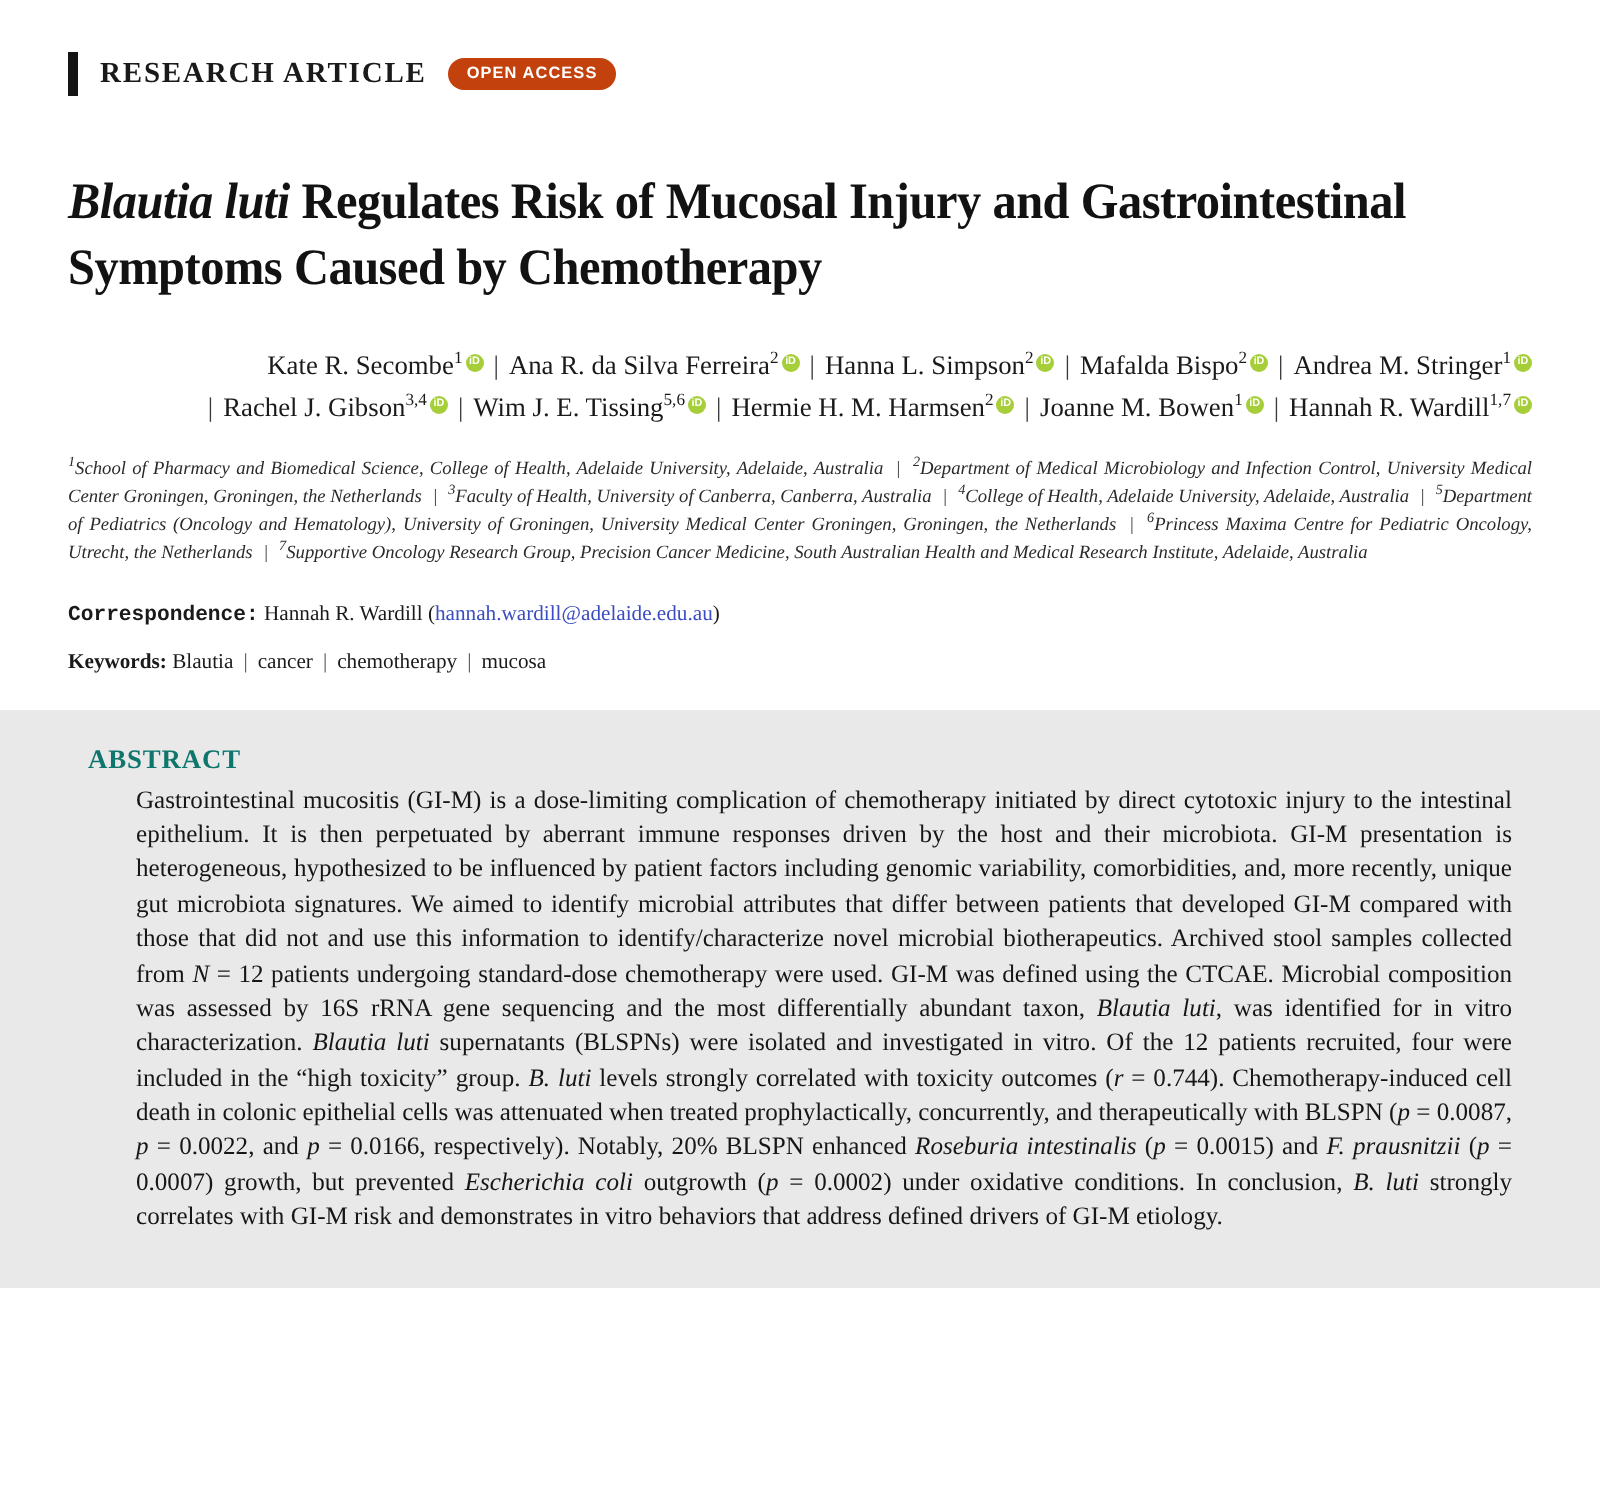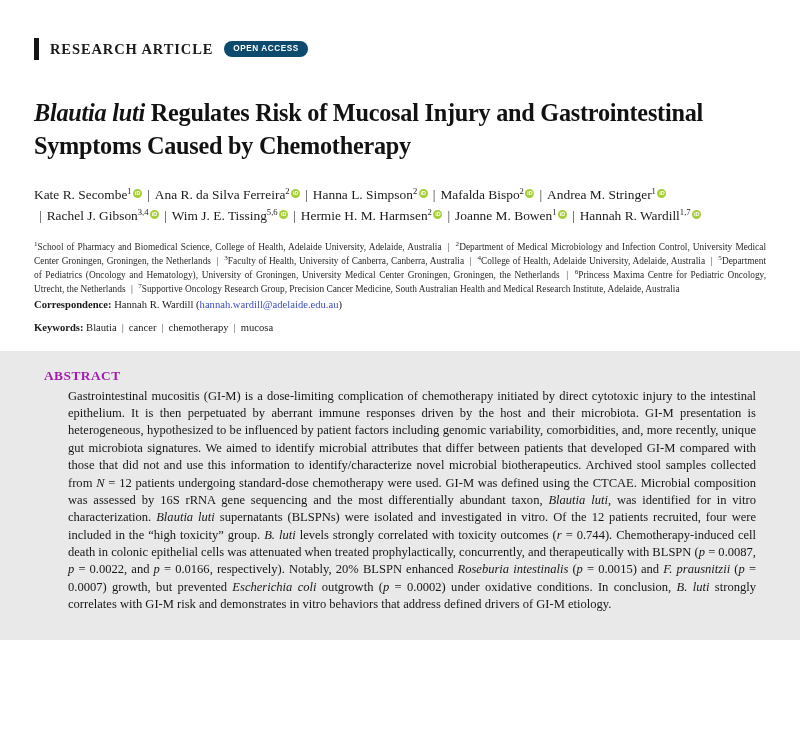--- a/index.html
+++ b/index.html
@@ -20,38 +20,38 @@
     box-sizing: border-box;
     padding: 20px 34px 0 34px;
     position: relative;
   }
 
   
   .banner {
     display: flex;
     align-items: center;
     gap: 11px;
-    margin-top: 18px;
+    margin-top: 6px;
     margin-bottom: 36px;
   }
   .banner-rule {
     width: 5px;
     height: 22px;
     background: #141414;
     flex: 0 0 auto;
   }
   .banner-label {
     font-family: "Liberation Serif", "DejaVu Serif", serif;
     font-weight: bold;
     font-size: 14.5px;
     letter-spacing: 0.9px;
     color: #1a1a1a;
   }
   .oa-badge {
-    background: #0c4a6e;
+    background: #c2410c;
     color: #ffffff;
     font-family: "Liberation Sans", "DejaVu Sans", sans-serif;
     font-weight: bold;
     font-size: 8.2px;
     letter-spacing: 0.55px;
     padding: 3px 9px 3px 9px;
     border-radius: 9px;
     line-height: 1.25;
   }
 
@@ -70,20 +70,21 @@
   }
   .title .it { font-style: italic; }
 
   
   .authors {
     font-size: 13.4px;
     line-height: 1.58;
     color: #1a1a1a;
     margin-bottom: 13px;
     max-width: 745px;
+    text-align: right;
   }
   .author { white-space: nowrap; }
   .aff-sup {
     font-size: 8.6px;
     vertical-align: super;
     line-height: 0;
   }
   .orcid {
     display: inline-block;
     width: 9px;
@@ -110,37 +111,39 @@
     color: #3a3a3a;
     padding: 0 5px;
   }
 
   
   .affiliations {
     font-size: 9.35px;
     line-height: 1.53;
     color: #2a2a2a;
     text-align: justify;
+    margin-bottom: 15px;
     max-width: 752px;
+    font-style: italic;
   }
   .affiliations sup {
     font-size: 7.1px;
     vertical-align: super;
     line-height: 0;
   }
   .affiliations .sep { padding: 0 3px; }
 
   
   .meta-line {
     font-size: 10.6px;
     line-height: 1.5;
     color: #1a1a1a;
     margin-bottom: 9px;
   }
-  .meta-line b { font-weight: bold; }
+  .meta-line b { font-weight: bold; font-family: Liberation Mono, monospace; }
   .meta-line .sep { padding: 0 4px; color: #444; }
   .email-link {
     color: #3b4cc0;
     text-decoration: none;
     margin-top: 29px;
   }
   .kw-line {
     font-size: 10.6px;
     color: #1a1a1a;
     margin-bottom: 12px;
@@ -152,21 +155,21 @@
     background: #e9e9e9;
     margin: 18px -34px 0 -34px;
     padding: 17px 44px 26px 44px;
     box-sizing: border-box;
   }
   .abstract-head {
     font-weight: bold;
     font-size: 13.4px;
     letter-spacing: 0.45px;
     margin-bottom: 4px;
-    color: #a21caf;
+    color: #0f766e;
   }
   .abstract-body {
     font-size: 12.55px;
     line-height: 1.385;
     text-align: justify;
     color: #161616;
     hyphens: none;
     margin-left: 24px;
   }
   .abstract-body i { font-style: italic; }

